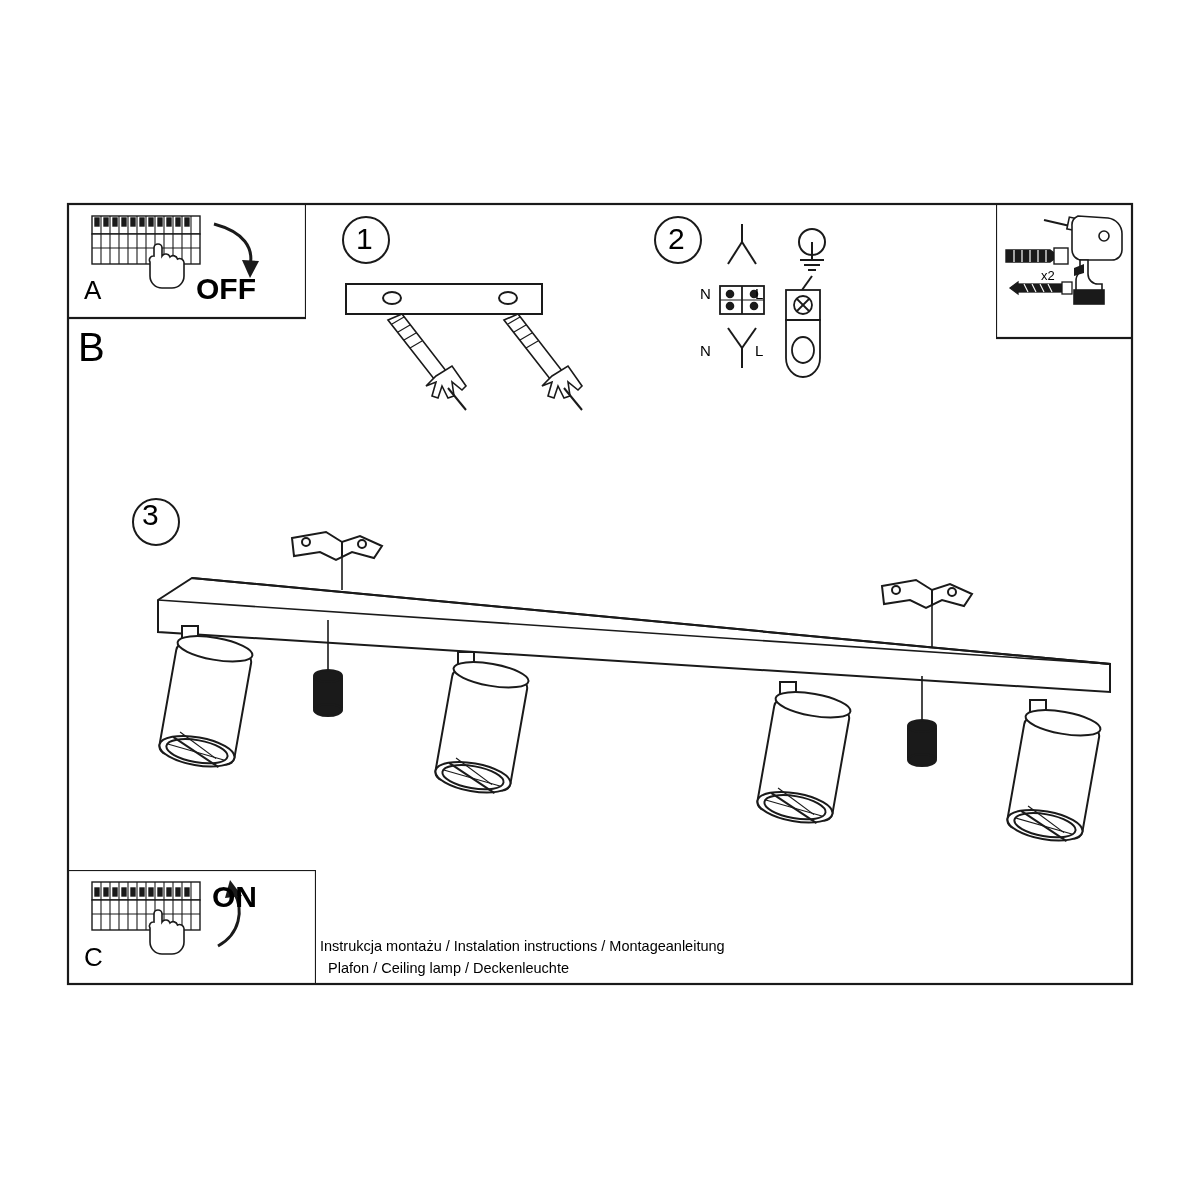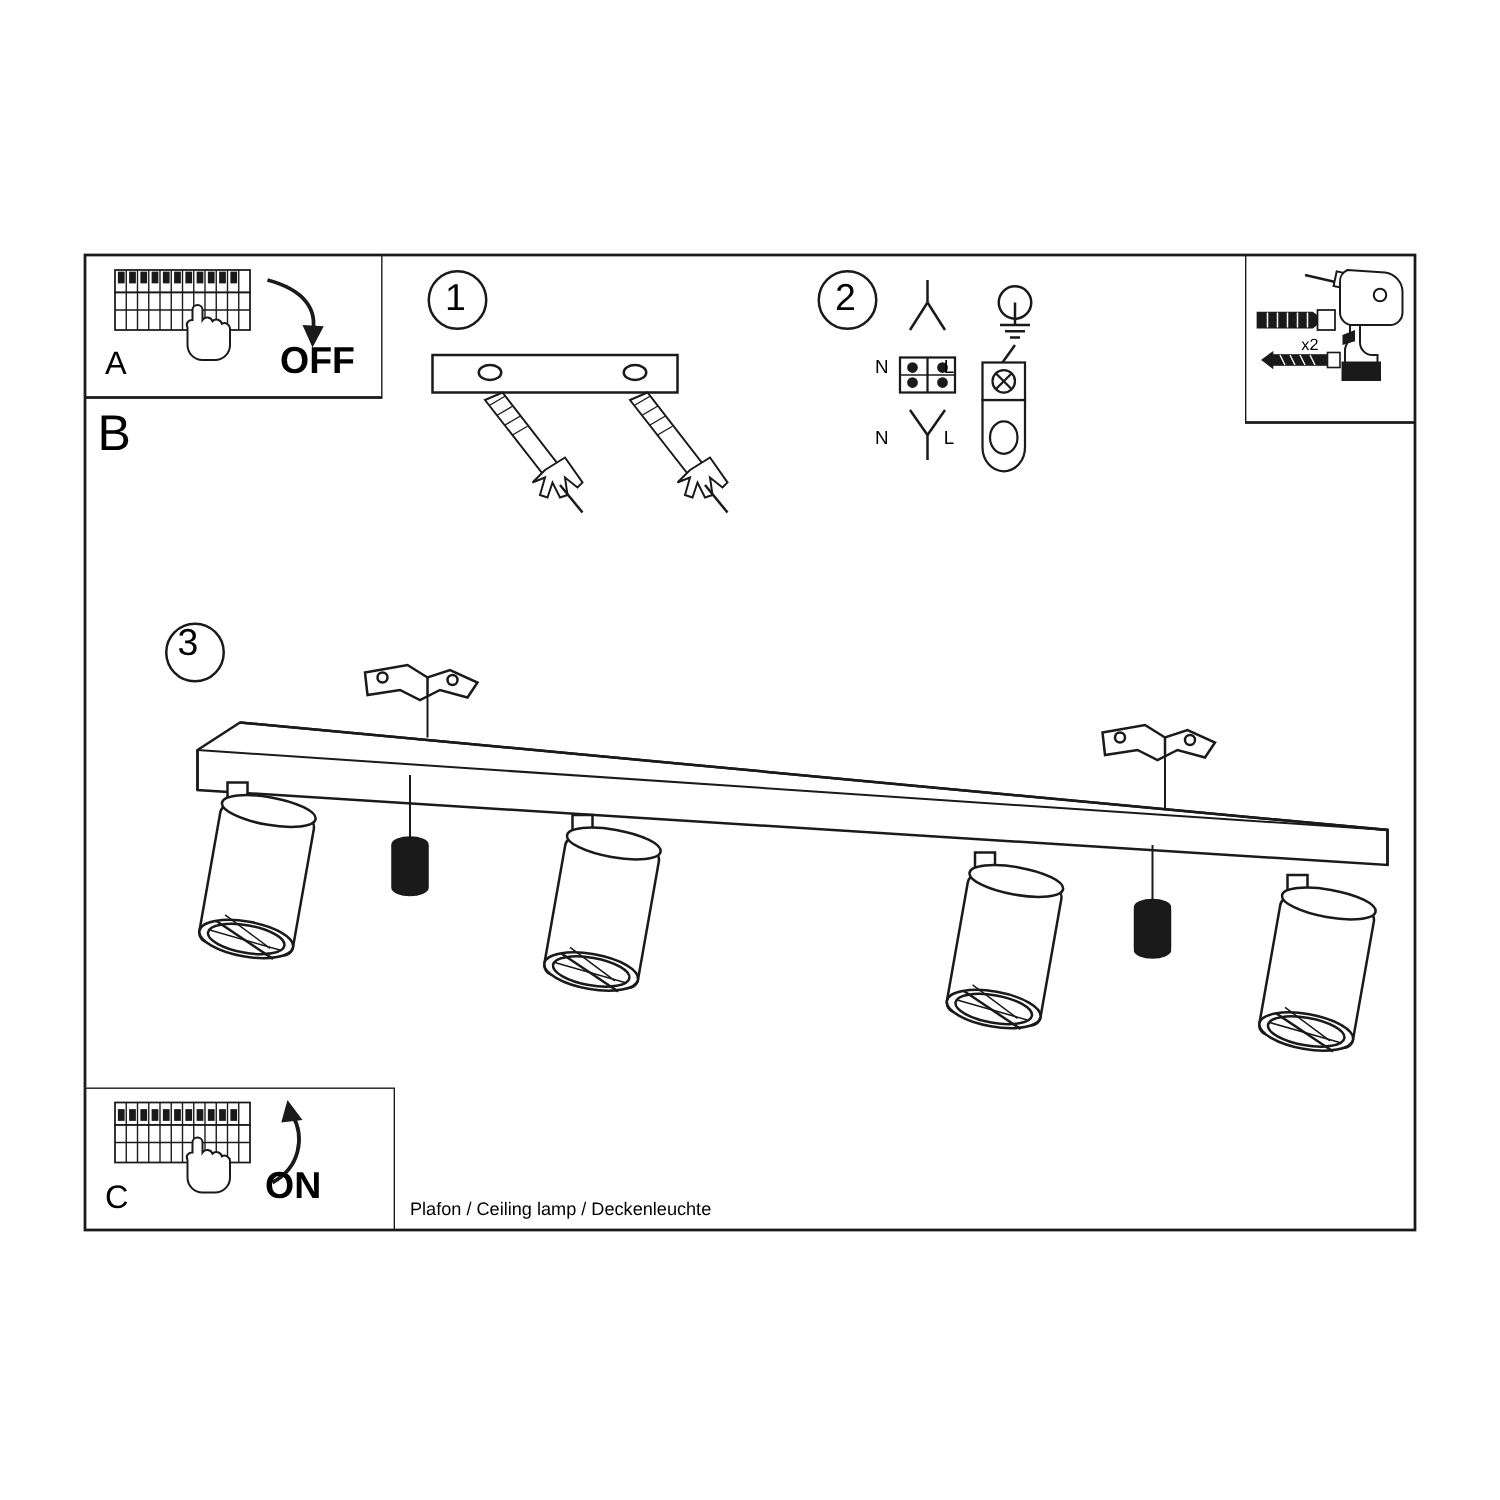--- a/index.html
+++ b/index.html
@@ -93,21 +93,21 @@
     <g stroke="#1a1a1a" stroke-width="1.6" fill="#fff">
       <path d="M86 52 L86 44 a4 4 0 0 1 8 0 L94 52 a4.5 4.5 0 0 1 8 1 a4.5 4.5 0 0 1 7.5 2 a4.5 4.5 0 0 1 6.5 3.5 L116 72 a12 12 0 0 1 -12 12 l-10 0 a12 12 0 0 1 -12 -12 l0 -14 a4 4 0 0 1 4 -6 z"></path>
     </g>
 
     <g fill="none" stroke="#1a1a1a" stroke-width="3">
       <path d="M146 20 C176 28 186 44 182 62"></path>
       <polygon points="182,74 174,56 191,57" fill="#1a1a1a" stroke="none"></polygon>
     </g>
   </svg>
   <div class="lbl letter-a" style="left:84px; top:275px;">A</div>
-  <div class="lbl onoff" style="left:224px; top:272px;text-align:right;">OFF</div>
+  <div class="lbl onoff" style="left:196px; top:272px;text-align:right;">OFF</div>
 
   <div class="lbl big-letter" style="left:78px; top:325px;">B</div>
 
   <svg class="abs" style="left:996px;top:204px" width="136" height="136">
     <rect x="0" y="0" width="136" height="134" fill="#fff" stroke="#1a1a1a" stroke-width="2.2"></rect>
 
     <g stroke="#1a1a1a" stroke-width="1.4" fill="#fff">
       <path d="M10 46 l44 0 l8 6 l-8 6 l-44 0 z" fill="#1a1a1a"></path>
       <g stroke="#fff" stroke-width="1.2">
         <line x1="18" y1="46" x2="18" y2="58"></line>
@@ -353,17 +353,18 @@
     </g>
     <g stroke="#1a1a1a" stroke-width="1.6" fill="#fff">
       <path d="M86 52 L86 44 a4 4 0 0 1 8 0 L94 52 a4.5 4.5 0 0 1 8 1 a4.5 4.5 0 0 1 7.5 2 a4.5 4.5 0 0 1 6.5 3.5 L116 72 a12 12 0 0 1 -12 12 l-10 0 a12 12 0 0 1 -12 -12 l0 -14 a4 4 0 0 1 4 -6 z"></path>
     </g>
     <g fill="none" stroke="#1a1a1a" stroke-width="3">
       <path d="M150 76 C172 64 176 40 166 22"></path>
       <polygon points="162,10 174,26 157,28" fill="#1a1a1a" stroke="none"></polygon>
     </g>
   </svg>
   <div class="lbl letter-c" style="left:84px; top:942px;">C</div>
-  <div class="lbl onoff" style="left:212px; top:932px;">ON</div>
-
+  <div class="lbl onoff" style="left:212px; top:880px;">ON</div>
+
+  <div class="lbl caption" style="left:320px; top:935px;">Instrukcja montażu / Instalation instructions / Montageanleitung</div>
   <div class="lbl caption" style="left:328px; top:957px;">Plafon / Ceiling lamp / Deckenleuchte</div>
 
 </div>
 
 </body></html>

